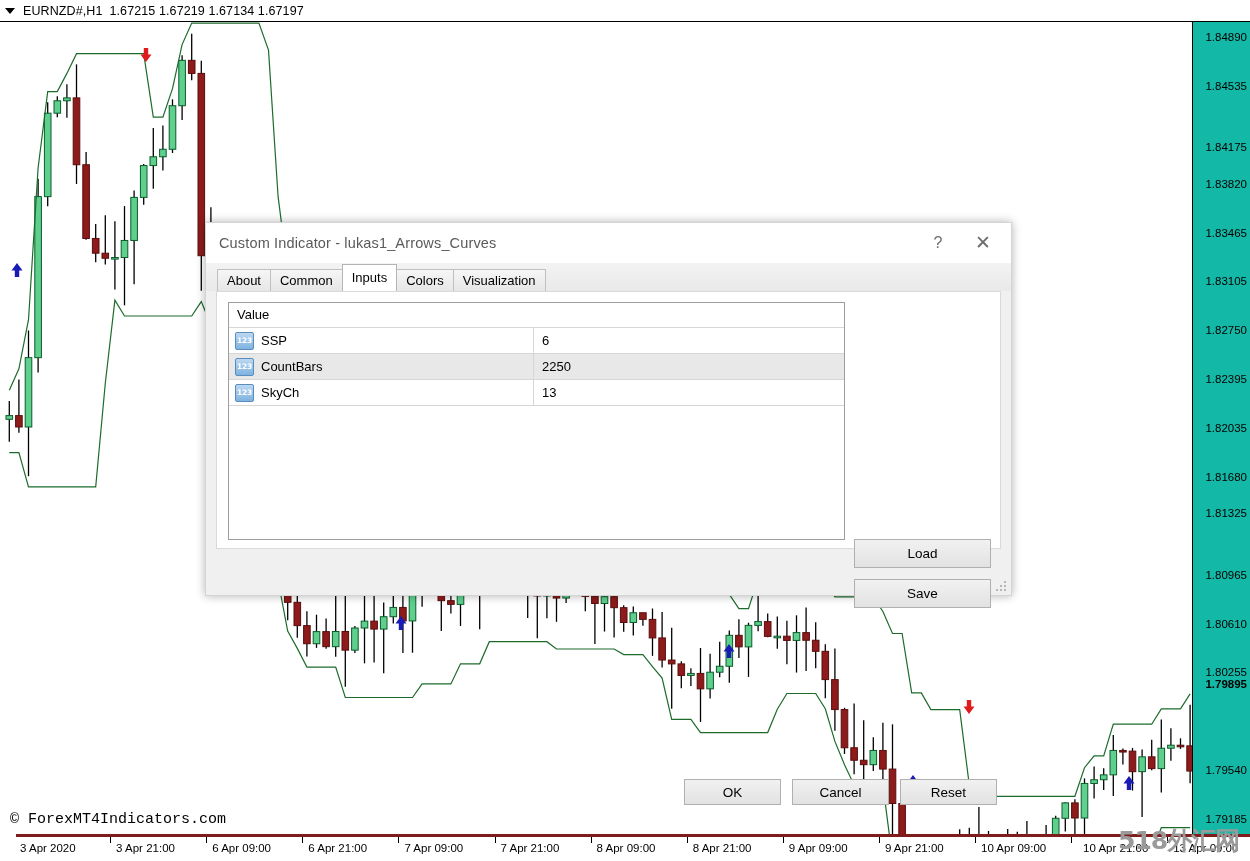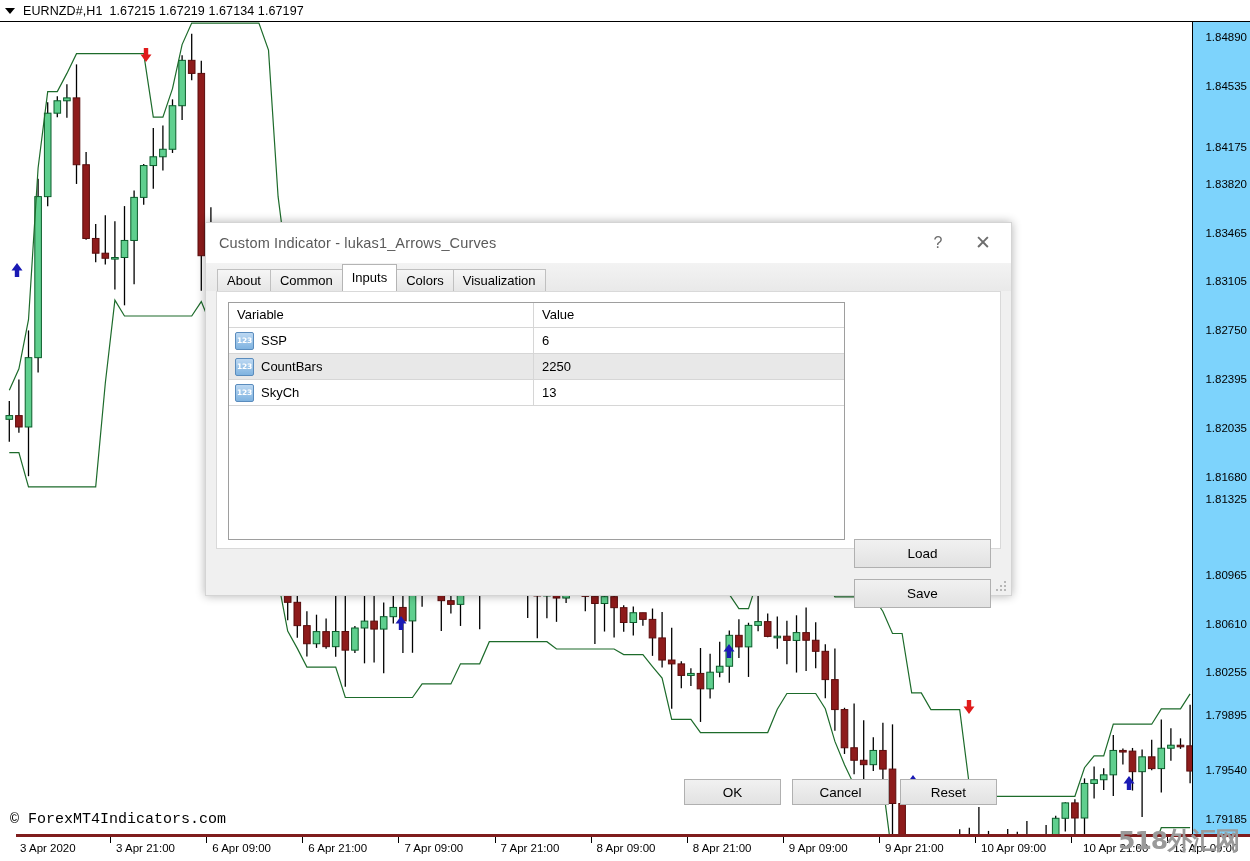--- a/index.html
+++ b/index.html
@@ -24,21 +24,21 @@
     border-top:6px solid #000;margin-right:1px;
   }
   .chart-sym{letter-spacing:.1px;}
   .chart-ohlc{letter-spacing:.1px;}
 
   .plot-area{
     position:absolute;left:0;top:22px;width:1192px;height:812px;
     background:#fff;border-right:1px solid #000;overflow:hidden;
   }
   .price-axis{
-    position:absolute;left:1193px;top:22px;width:57px;height:812px;background:#7dd3fc;
+    position:absolute;left:1193px;top:22px;width:57px;height:812px;background:#14b8a6;
   }
   .price-axis .tick{
     position:absolute;right:3px;font-size:11.5px;color:#000;white-space:nowrap;
     transform:translateY(-50%);
   }
   .time-axis{
     position:absolute;left:16px;top:834px;width:1250px;height:27px;
     background:#fff;border-top:3px solid #7f1d1d;box-sizing:border-box;
   }
   .time-axis .tlabel{
@@ -439,25 +439,25 @@
         <div class="tick" style="top: 15px;">1.84890</div>
         <div class="tick" style="top: 63.875px;">1.84535</div>
         <div class="tick" style="top: 112.75px; margin-top: 12px;">1.84175</div>
         <div class="tick" style="top: 161.625px;">1.83820</div>
         <div class="tick" style="top: 210.5px;">1.83465</div>
         <div class="tick" style="top: 259.375px;">1.83105</div>
         <div class="tick" style="top: 308.25px; text-align: center;">1.82750</div>
         <div class="tick" style="top: 357.125px;">1.82395</div>
         <div class="tick" style="top: 406px;">1.82035</div>
         <div class="tick" style="top: 454.875px;">1.81680</div>
-        <div class="tick" style="top: 477px;">1.81325</div>
+        <div class="tick" style="top: 491px;">1.81325</div>
         <div class="tick" style="top: 552.625px;">1.80965</div>
         <div class="tick" style="top: 601.5px;">1.80610</div>
         <div class="tick" style="top: 650.375px;">1.80255</div>
-        <div class="tick" style="top: 693px;">1.79895</div>
+        <div class="tick" style="top: 662px; font-weight: bold;">1.79895</div>
         <div class="tick" style="top: 748.125px;">1.79540</div>
         <div class="tick" style="top: 797px;">1.79185</div>
       </div>
 
     <div class="time-axis" id="time-axis">
         <div class="tlabel" style="left: 4px;">3 Apr 2020</div>
         <div class="tlabel" style="left: 100.1px;">3 Apr 21:00</div>
         <div class="tsep" style="left: 94.1px;"></div>
         <div class="tlabel" style="left: 196.2px;">6 Apr 09:00</div>
         <div class="tsep" style="left: 190.2px;"></div>
@@ -502,21 +502,20 @@
           <div class="tab active">Inputs</div>
           <div class="tab">Colors</div>
           <div class="tab">Visualization</div>
         </div>
     </div>
 
     <div class="dlg-body">
 
       <div class="grid">
         <div class="grid-head">
-          <div class="hcell col-var">Variable</div>
           <div class="hcell col-val">Value</div>
         </div>
         <div id="grid-rows">
             <div class="grow">
               <div class="gcell-var">
                 <span class="ico123">123</span>
                 <span class="var-label">SSP</span>
               </div>
               <div class="gcell-val">6</div>
             </div>

